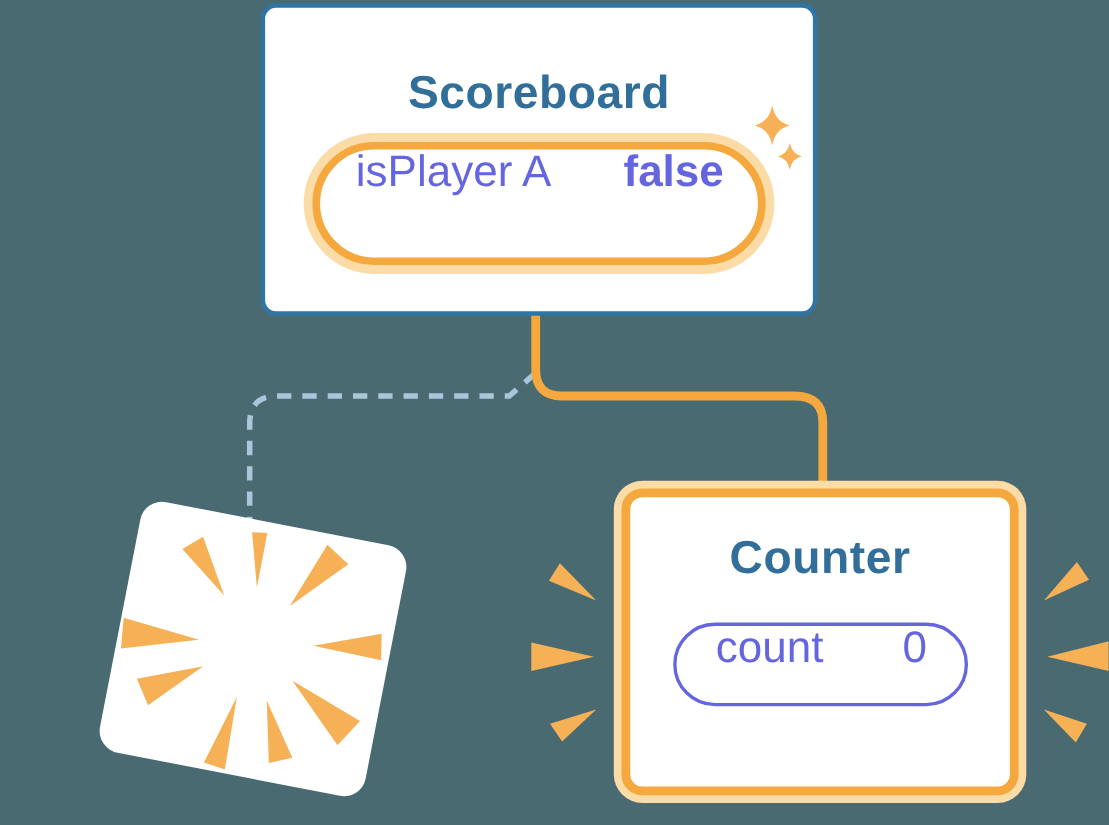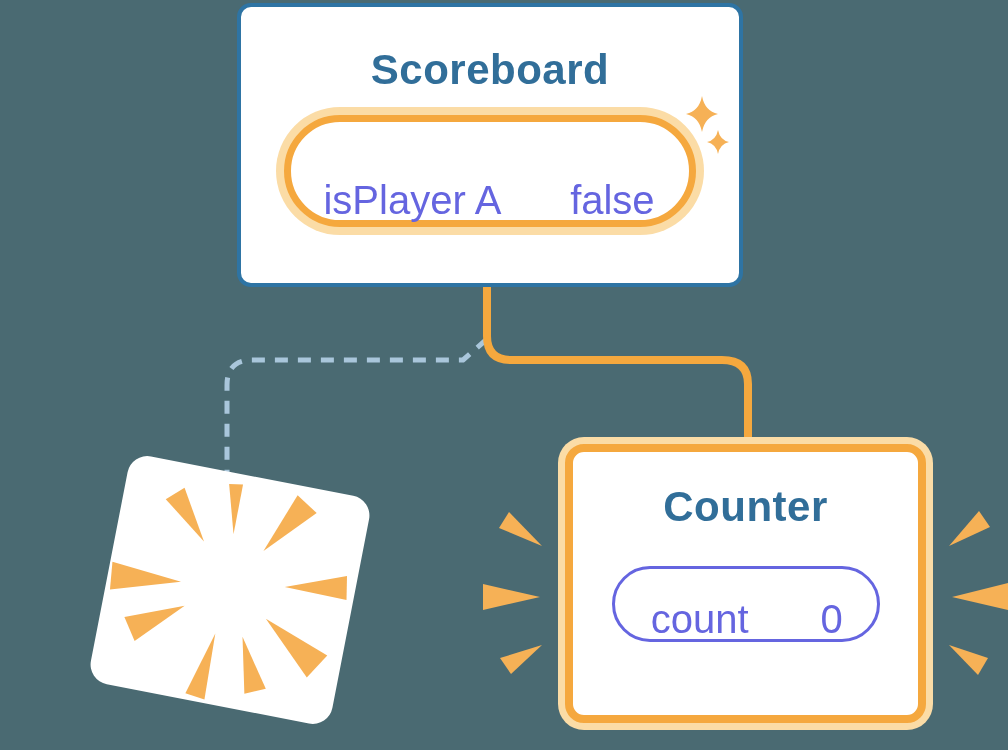--- a/index.html
+++ b/index.html
@@ -38,39 +38,39 @@
     border:4px solid var(--card-border-blue);
     border-radius:14px;
     z-index:2;
     display:flex;flex-direction:column;align-items:center;
   }
   .card-title{
     color:var(--title-blue);
     font-size:42px;font-weight:600;line-height:1;
     letter-spacing:0.5px;
   }
-  .scoreboard-card .card-title{margin-top:42px;}
+  .scoreboard-card .card-title{margin-top:56px;}
 
   .pill{
-    display:flex;align-items:flex-end;background:var(--card-white);
+    display:flex;align-items:flex-start;background:var(--card-white);
   }
   .pill-orange{
     margin-top:24px;
     width:412px;height:112px;
     border:7px solid var(--accent-orange);
     border-radius:60px;
     box-shadow:0 0 0 8px var(--accent-orange-light);
   }
   .pill-cell{
     display:flex;align-items:center;justify-content:center;
     color:var(--state-purple);
     font-size:40px;line-height:1;
   }
   .pill-orange .cell-name{flex:0 0 61%;}
-  .pill-orange .cell-value{flex:1;font-weight:400;}
+  .pill-orange .cell-value{flex:1;font-weight:700;}
   .pill-divider-v{width:2px;background:var(--pill-divider-orange);}
 
   
   .counter-outer{
     position:absolute;left:558px;top:437px;width:375px;height:293px;
     background:var(--accent-orange-light);
     border-radius:26px;padding:7px;
     z-index:2;
   }
   .counter-inner{

